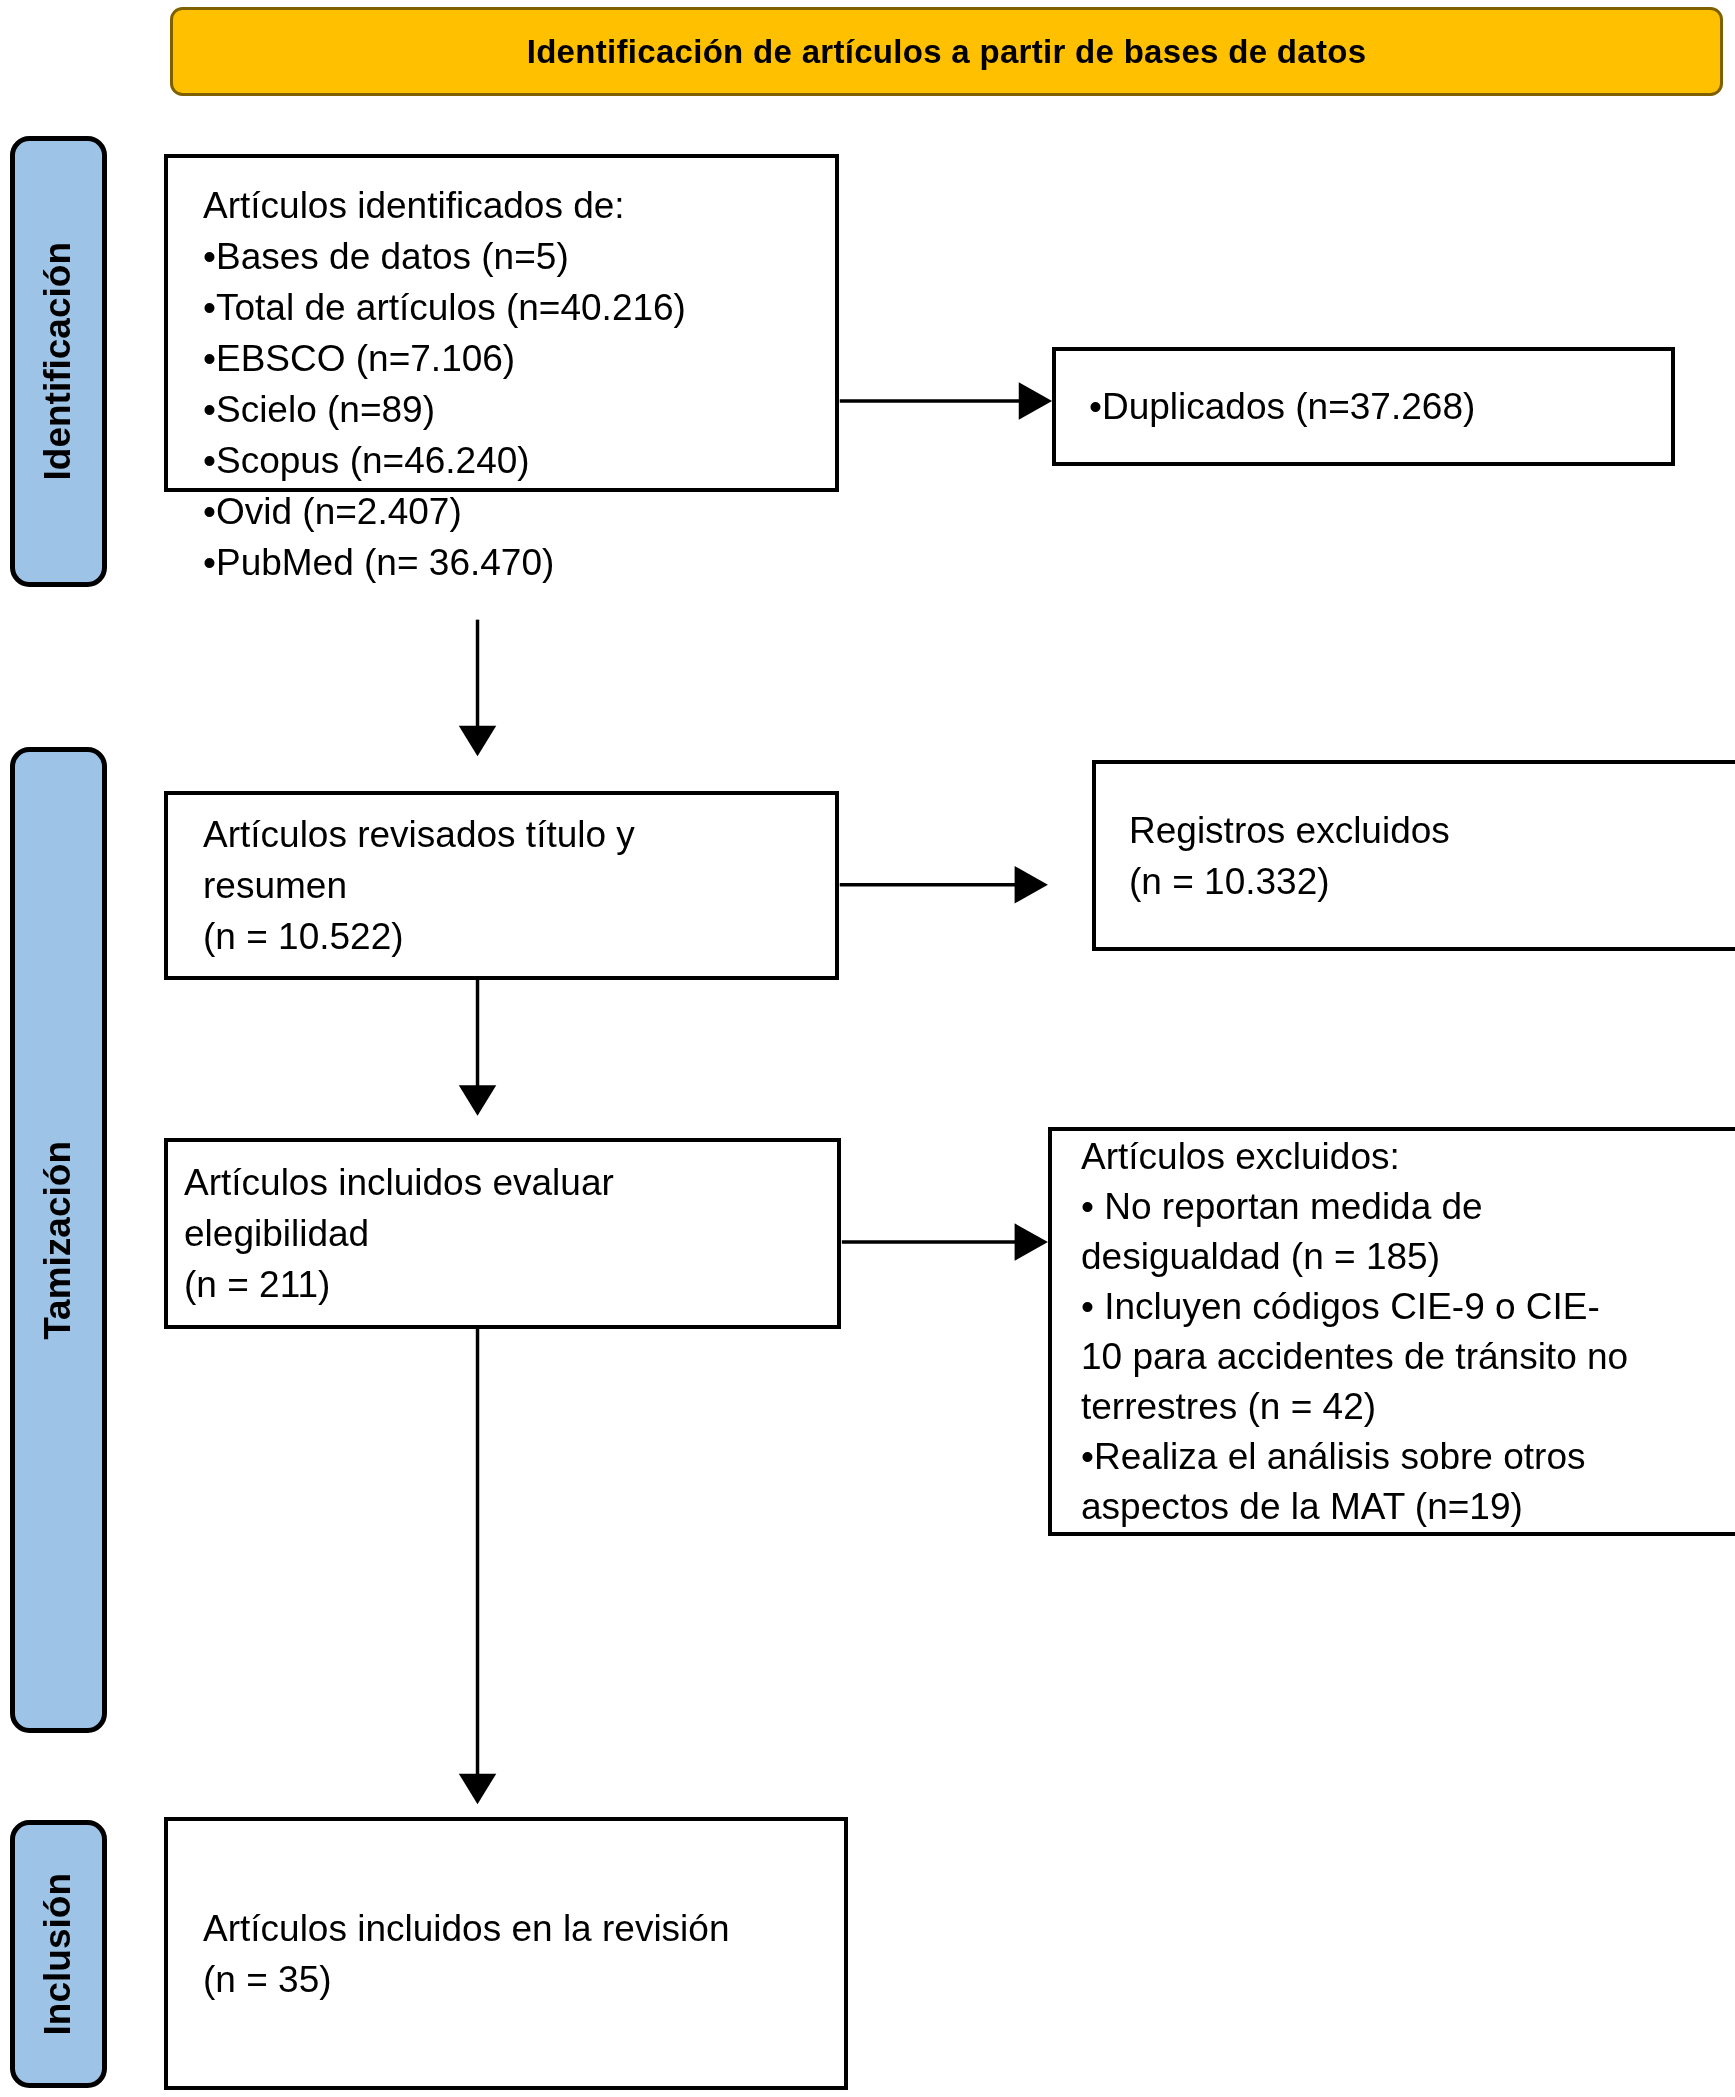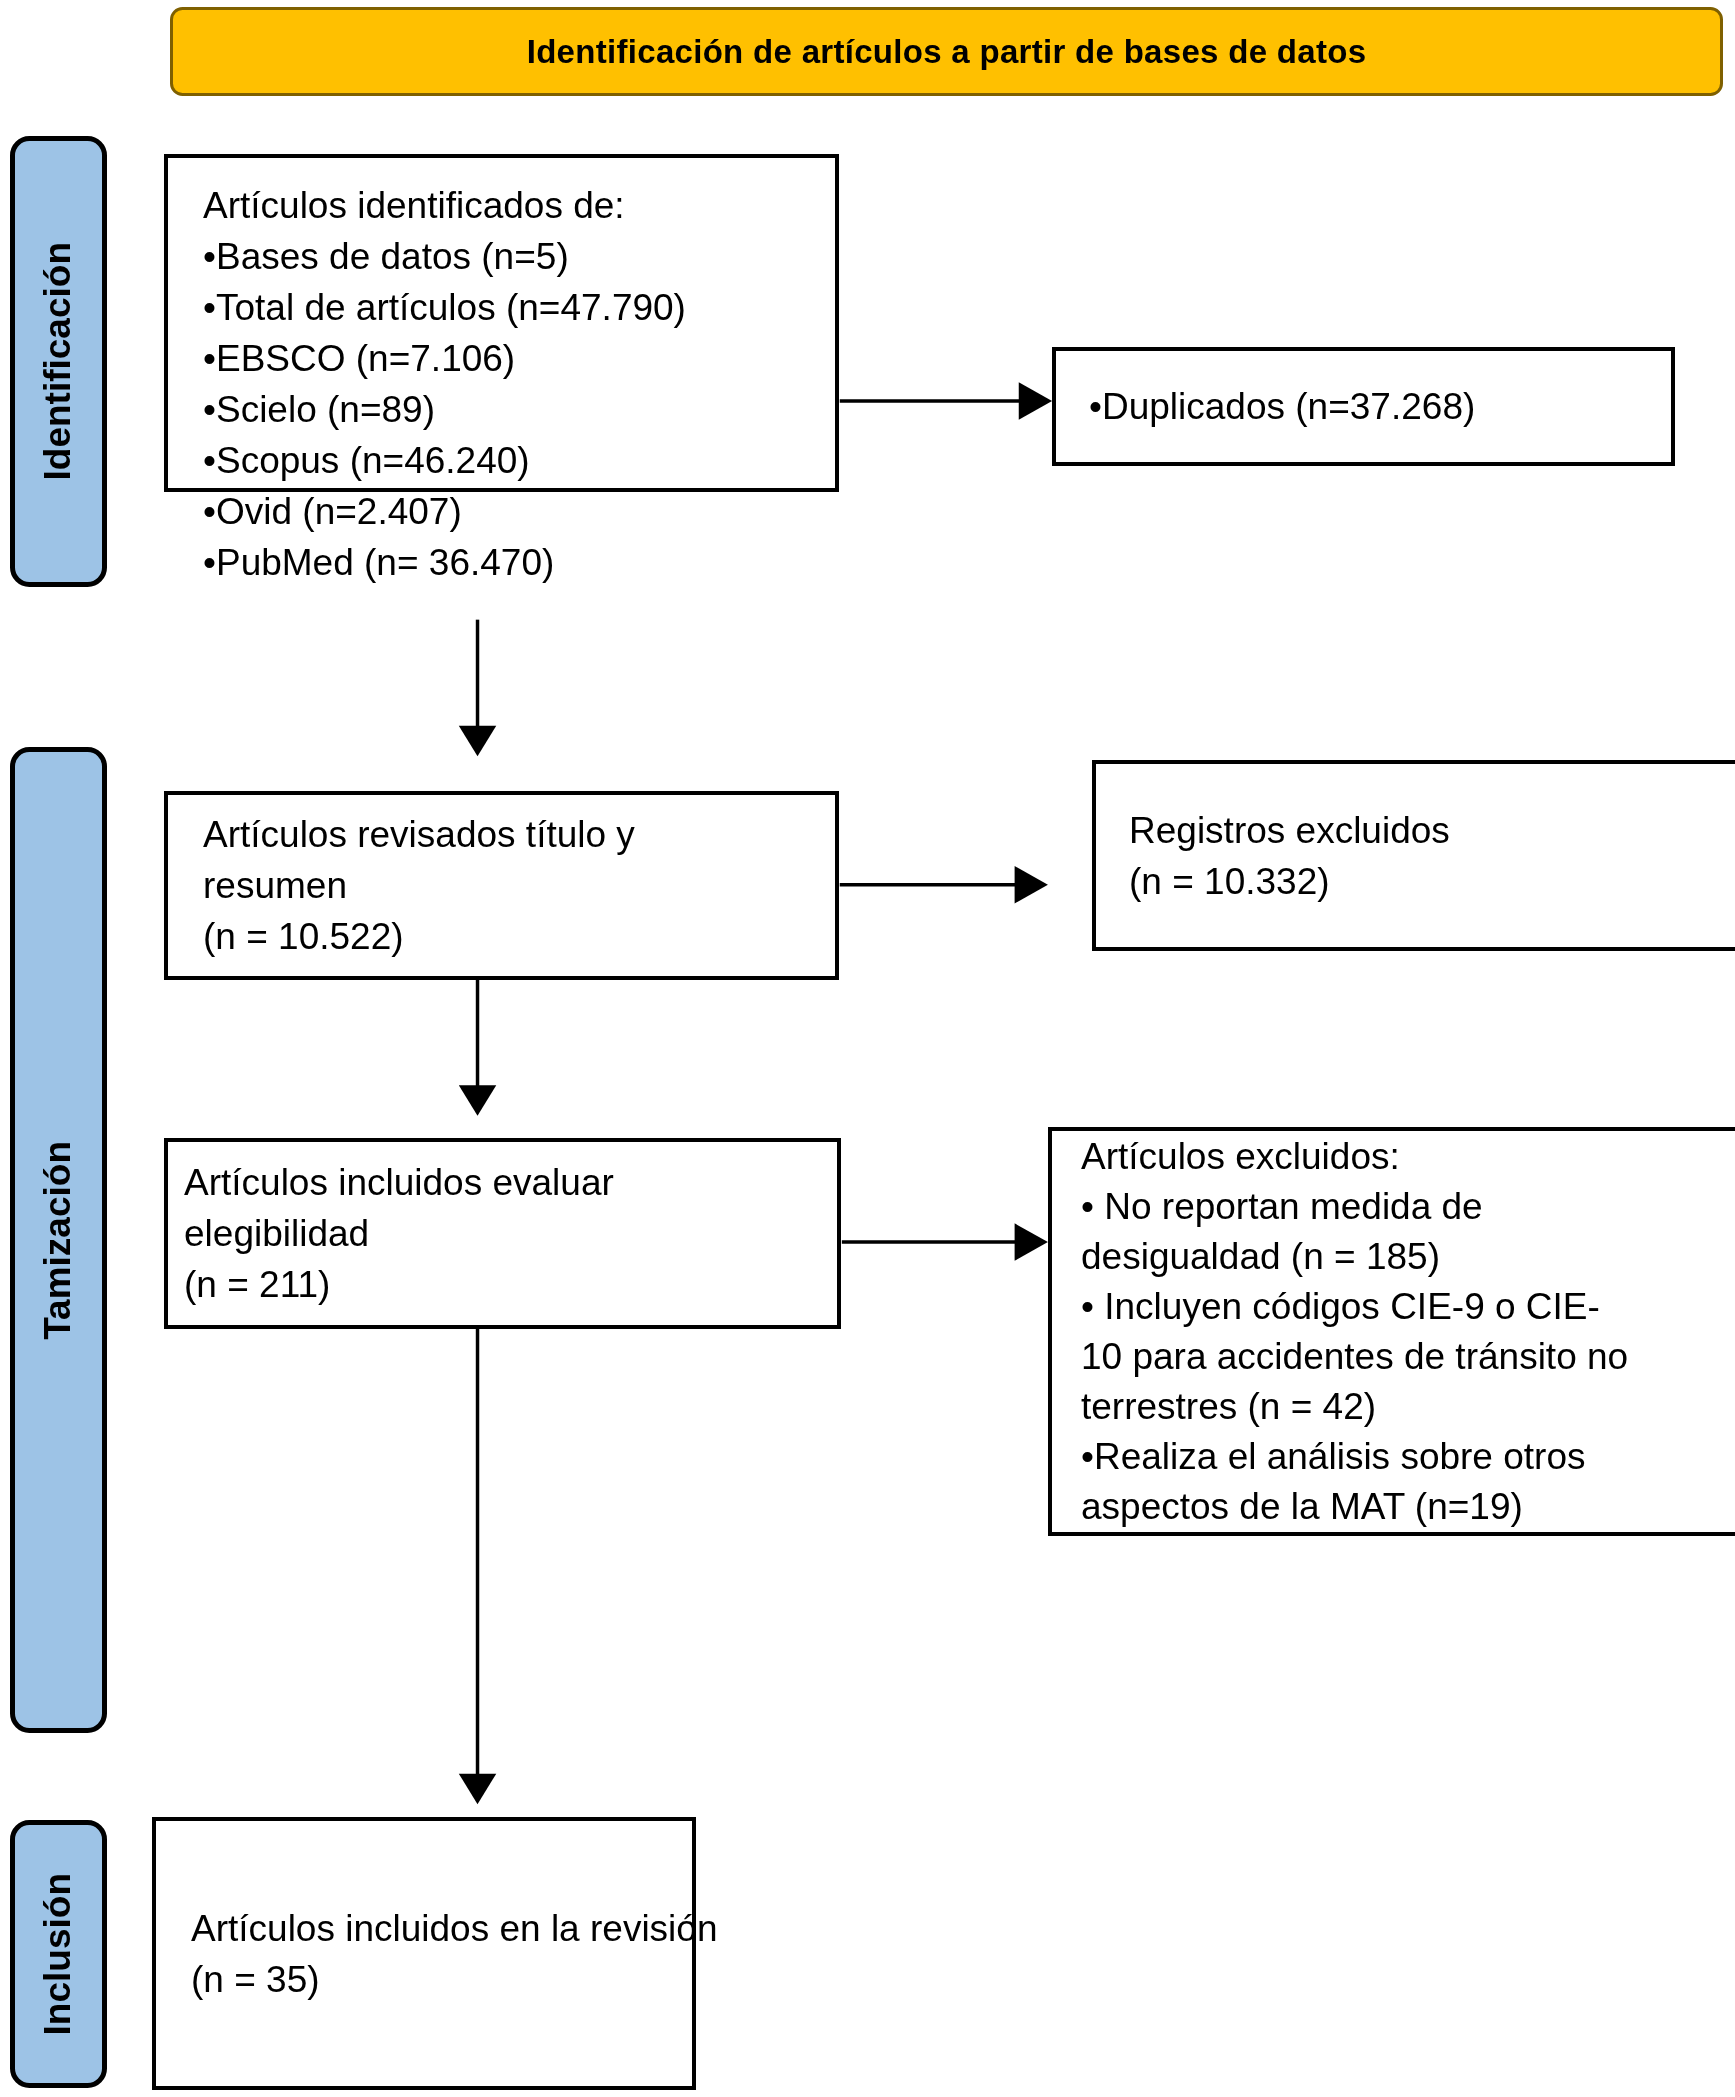--- a/index.html
+++ b/index.html
@@ -70,21 +70,21 @@
     line-height: 51px;
     white-space: nowrap;
   }
   .box-identified { left: 164px; top: 154px; width: 675px; height: 338px; padding-left: 35px; justify-content: flex-start; padding-top: 22px; }
   .box-duplicates { left: 1052px; top: 347px; width: 623px; height: 119px; padding-left: 33px; }
   .box-title-abstract { left: 164px; top: 791px; width: 675px; height: 189px; padding-left: 35px; }
   .box-records-excluded { left: 1048px; top: 760px; width: 680px; height: 191px; padding-left: 33px; margin-left: 44px; }
   .box-eligibility { left: 164px; top: 1138px; width: 677px; height: 191px; padding-left: 16px; }
   .box-articles-excluded { left: 1048px; top: 1127px; width: 776px; height: 409px; padding-left: 29px; }
   .box-articles-excluded .line { line-height: 50px; font-size: 37px; }
-  .box-included { left: 152px; top: 1817px; width: 544px; height: 273px; padding-left: 35px; }
+  .box-included { left: 164px; top: 1817px; width: 684px; height: 273px; padding-left: 35px; }
 </style>
 </head>
 <body>
 
 <div class="page">
 
   <svg class="arrows" viewBox="0 0 2500 3022" xmlns="http://www.w3.org/2000/svg">
     <g stroke="#000000" fill="#000000">
       <line x1="1210" y1="578" x2="1470" y2="578" stroke-width="5"></line>
       <polygon points="1468,551 1468,605 1516,578" stroke="none"></polygon>
@@ -121,21 +121,21 @@
   <div class="stage stage-tamizacion">
     <span class="vtext">Tamización</span>
   </div>
   <div class="stage stage-inclusion">
     <span class="vtext">Inclusión</span>
   </div>
 
   <div class="fbox box-identified">
       <div class="line">Artículos identificados de:</div>
       <div class="line">•Bases de datos (n=5)</div>
-      <div class="line">•Total de artículos (n=47.790)</div>
+      <div class="line">•Total de artículos (n=40.216)</div>
       <div class="line">•EBSCO (n=7.106)</div>
       <div class="line">•Scielo (n=89)</div>
       <div class="line">•Scopus (n=46.240)</div>
       <div class="line">•Ovid (n=2.407)</div>
       <div class="line">•PubMed (n= 36.470)</div>
     </div>
   <div class="fbox box-duplicates">
       <div class="line">•Duplicados (n=37.268)</div>
     </div>
   <div class="fbox box-title-abstract">

